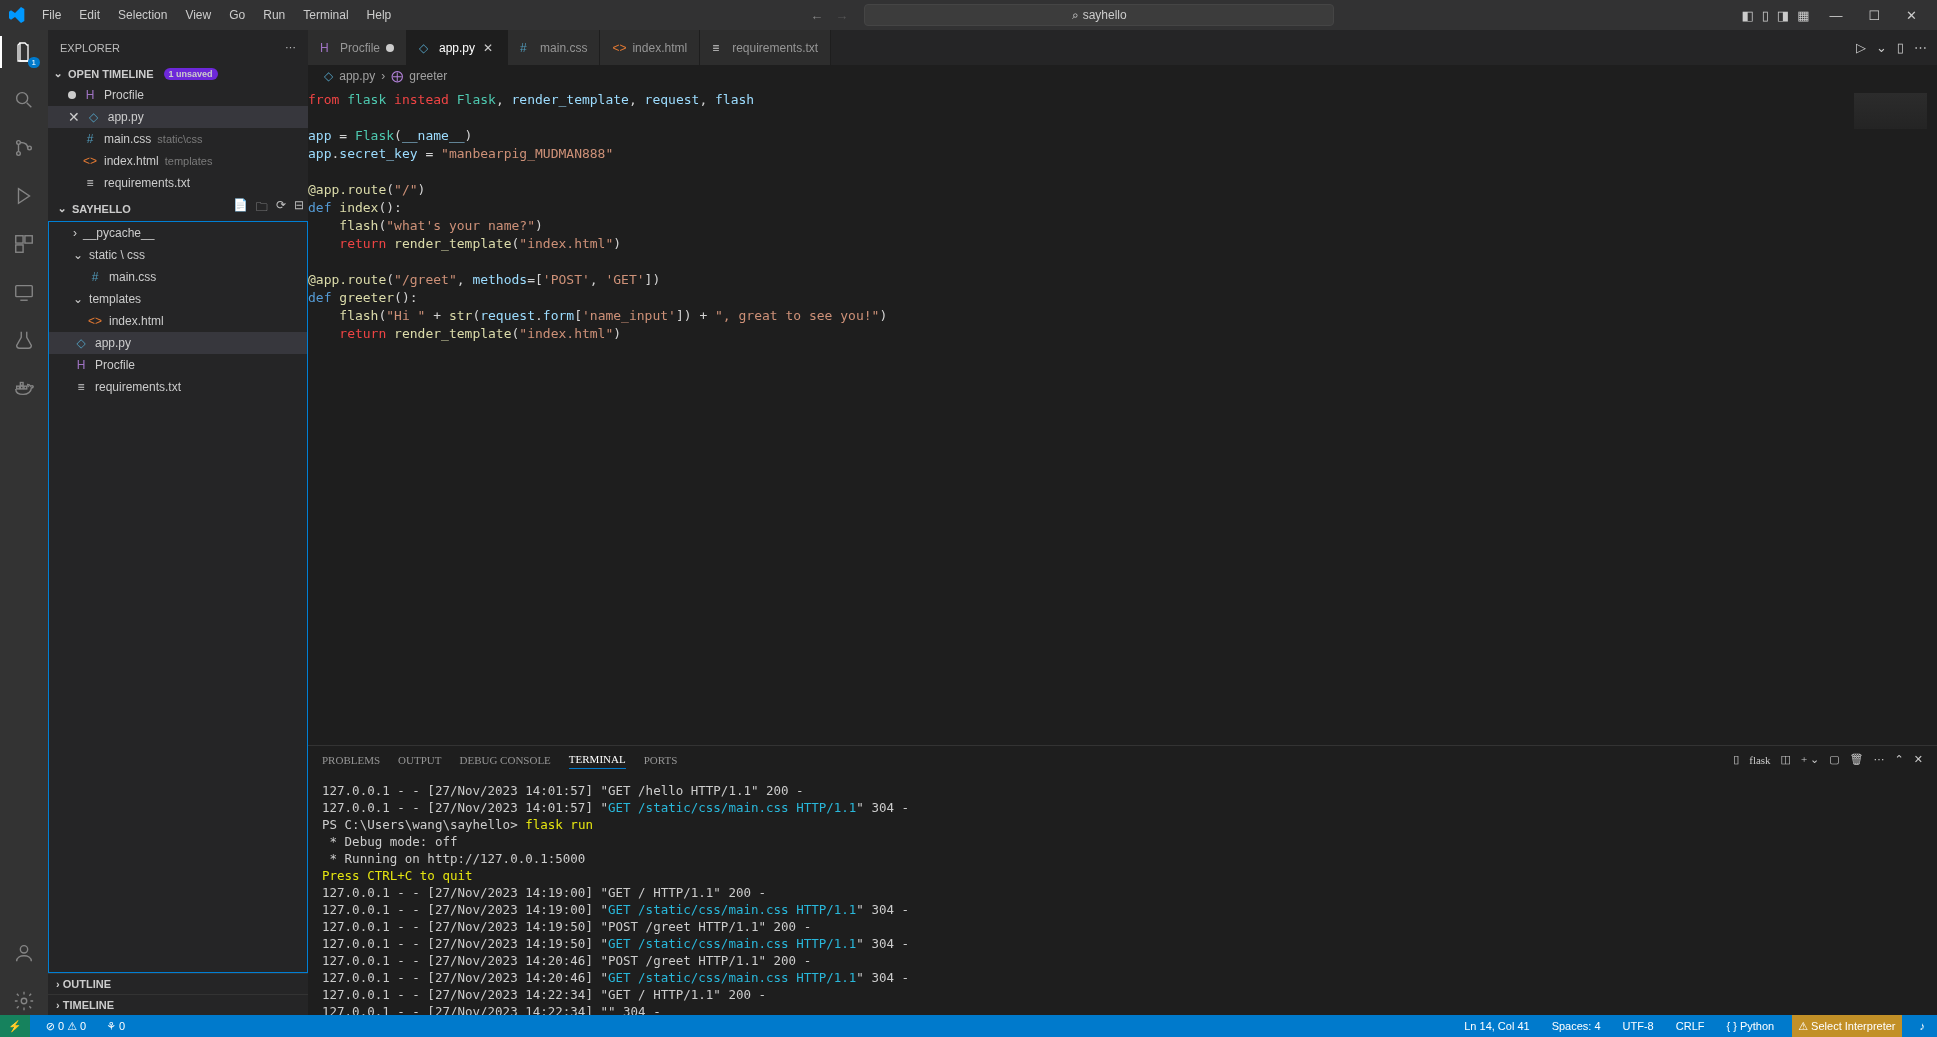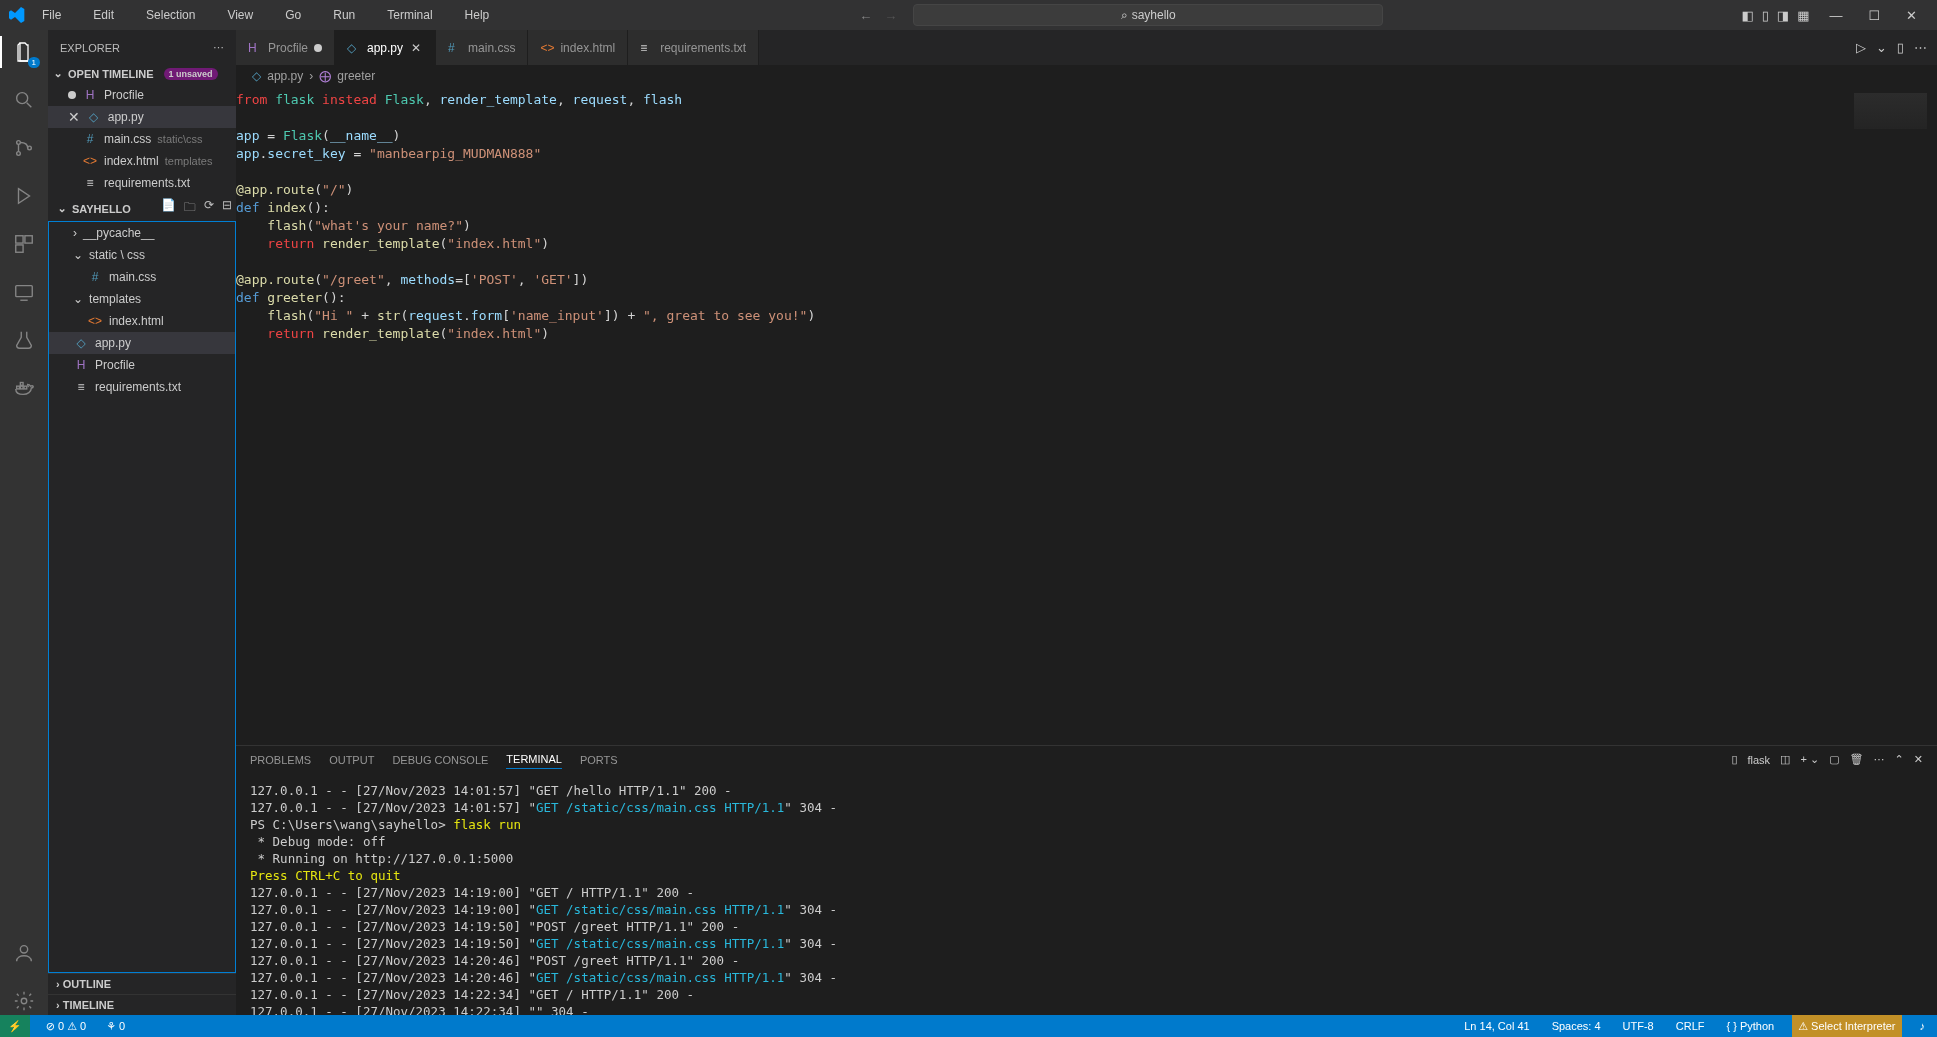--- a/index.html
+++ b/index.html
@@ -1,41 +1,41 @@
 <!DOCTYPE html>
 <html><head>
 <meta charset="utf-8">
 <style>
 * { margin:0; padding:0; box-sizing:border-box; }
 body { font-family:"Segoe UI",sans-serif; font-size:13px; background:#1e1e1e; color:#cccccc; overflow:hidden; height:100vh; width:100vw; }
 .titlebar { height:30px; background:#323233; display:flex; align-items:center; padding:0 8px; }
 .titlebar .logo { width:18px; height:18px; margin-right:8px; display:inline-flex; align-items:center; justify-content:center; color:#0098ff;}
-.menubar { display:flex; gap:16px; }
+.menubar { display:flex; gap:2px; }
 .menubar span { padding:4px 8px; cursor:pointer; font-size:12px; color:#cccccc; }
 .title-center{ flex:1; display:flex; align-items:center; justify-content:center; gap:12px;}
 .navarrows{display:flex;gap:4px;color:#8a8a8a;}
 .navarrows span{padding:4px;cursor:pointer;}
 .searchbox{ width:470px; height:22px; background:#3c3c3c; border:1px solid #454545; border-radius:4px; display:flex; align-items:center; justify-content:center; color:#cccccc; font-size:12px; gap:4px;}
 .title-right{ display:flex; align-items:center; gap:14px; padding-right:6px; color:#cccccc;}
 .title-right .winbtn{ padding:4px 6px; cursor:pointer; }
 .layouticons{display:flex;gap:8px;}
 .layouticons span{cursor:pointer;}
 .main{ display:flex; height:calc(100vh - 30px - 22px); }
 .activitybar{ width:48px; background:#333333; display:flex; flex-direction:column; align-items:center; padding-top:8px; gap:20px;}
 .activitybar .aicon{ width:28px; height:28px; display:flex; align-items:center; justify-content:center; color:#858585; cursor:pointer; position:relative;}
 .activitybar .aicon.active{ color:#ffffff; }
 .activitybar .aicon.active::before{ content:""; position:absolute; left:-10px; top:-2px; width:2px; height:32px; background:#ffffff;}
 .activitybar .spacer{flex:1;}
 .badge{ position:absolute; bottom:-2px; right:-2px; background:#007acc; color:#fff; font-size:8px; padding:1px 4px; border-radius:6px;}
-.sidebar{ width:188px; background:#252526; display:flex; flex-direction:column; font-size:12px;justify-content:space-between;}
+.sidebar{ width:260px; background:#252526; display:flex; flex-direction:column; font-size:12px;justify-content:space-between;}
 .sidebar-header{ height:35px; display:flex; align-items:center; justify-content:space-between; padding:0 12px; color:#bbbbbb; font-size:11px; text-transform:uppercase;}
 .sidebar-header .dots{cursor:pointer;}
 .section-hdr{ display:flex; align-items:center; padding:2px 4px; color:#cccccc; font-size:11px; font-weight:600; cursor:pointer; gap:4px;}
 .section-hdr .chev{width:12px;display:inline-block;text-align:center;}
-.openeditors-badge{ background:#701a75; color:#ccc; font-size:9px; padding:1px 5px; border-radius:7px; margin-left:6px;}
+.openeditors-badge{ background:#6d28d9; color:#ccc; font-size:9px; padding:1px 5px; border-radius:7px; margin-left:6px;}
 .tree{ padding:2px 0;}
 .tree-row{ display:flex; align-items:center; height:22px; padding-left:20px; gap:6px; cursor:pointer; font-size:12px;}
 .tree-row.active{ background:#37373d;}
 .tree-row .ficon{ width:16px; text-align:center;}
 .tree-row .fname{ color:#cccccc;}
 .tree-row .fhint{ color:#7a7a7a; font-size:11px;}
 .tree-row .dot{width:8px;height:8px;border-radius:50%;background:#ccc;}
 .tree-row .close{color:#ccc;font-size:14px;}
 .sayhello-hdr{ display:flex; align-items:center; justify-content:space-between; padding:2px 4px;}
 .sayhello-hdr .actions{ display:flex; gap:8px; color:#bbb; font-size:12px;}
@@ -58,21 +58,21 @@
 .tok-kw{color:#ef4444;}
 .tok-kw2{color:#569cd6;}
 .tok-fn{color:#dcdcaa;}
 .tok-cls{color:#4ec9b0;}
 .tok-str{color:#ce9178;}
 .tok-var{color:#9cdcfe;}
 .tok-dec{color:#dcdcaa;}
 .minimap{ width:90px; background:#1e1e1e; border-left:1px solid #1e1e1e; position:relative;}
 .minimap-blob{position:absolute;top:6px;left:6px;right:10px;height:36px;background:linear-gradient(#3a3a3a,#2a2a2a);opacity:.5;}
 .panel{ height:270px; border-top:1px solid #333; display:flex; flex-direction:column; background:#1e1e1e;}
-.panel-tabs{ height:30px; display:flex; align-items:center; gap:18px; padding:0 14px; font-size:11px; color:#969696;}
+.panel-tabs{ height:30px; display:flex; align-items:center; gap:18px; padding:0 14px; font-size:11px; color:#969696;font-family:Liberation Serif, serif;}
 .panel-tabs span{cursor:pointer; padding-bottom:3px;}
 .panel-tabs span.active{ color:#fff; border-bottom:1px solid #007acc;}
 .panel-tabs .ptright{margin-left:auto; display:flex; gap:10px; align-items:center; color:#ccc;}
 .terminal{ flex:1; font-family:Consolas,monospace; font-size:12.5px; line-height:17px; padding:6px 14px; overflow:hidden; white-space:pre; color:#cccccc;}
 .t-yellow{color:#e5e510;}
 .t-red{color:#f14c4c;}
 .t-cy{color:#29b8db;}
 .statusbar{ height:22px; background:#007acc; display:flex; align-items:center; font-size:11px; color:#fff; padding:0 8px;}
 .sb-left{display:flex;align-items:center;gap:12px;}
 .sb-right{margin-left:auto;display:flex;align-items:center;gap:14px;}

